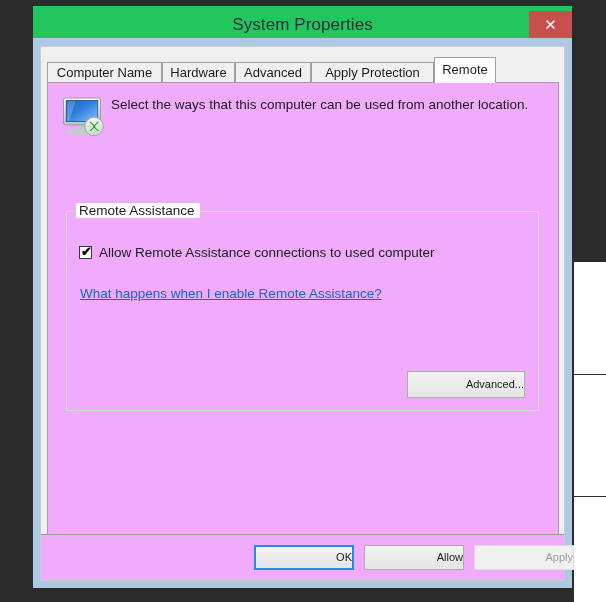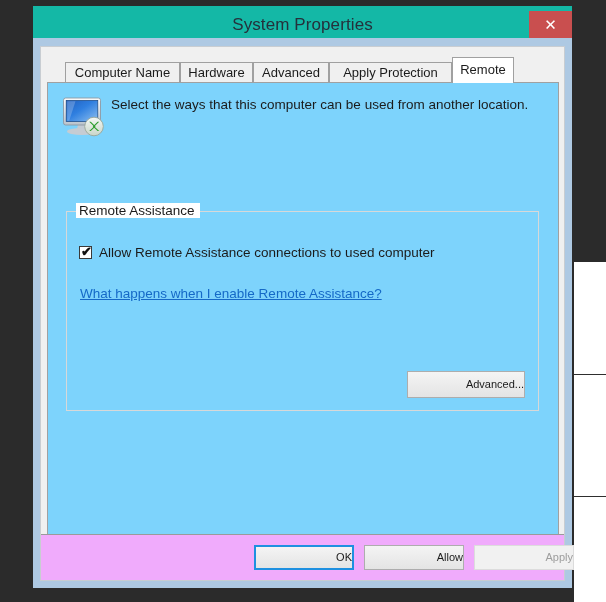--- a/index.html
+++ b/index.html
@@ -38,21 +38,21 @@
     top: 6px;
     width: 539px;
     height: 582px;
     background: #aec9e3;
     box-sizing: border-box;
     padding: 0;
   }
   #titlebar {
     position: relative;
     height: 32px;
-    background: #14b8a6;
+    background: #22c55e;
   }
   #title-text {
     position: absolute;
     left: 0;
     right: 0;
     top: 9px;
     text-align: center;
     font-size: 17px;
     color: #25303b;
     letter-spacing: 0.1px;
@@ -80,21 +80,21 @@
     width: 525px;
     height: 535px;
     background: #f0f0f0;
     border: 1px solid #c8cdd2;
     box-sizing: border-box;
   }
 
   
   #tabstrip {
     position: absolute;
-    left: 24px;
+    left: 6px;
     top: 10px;
     height: 26px;
     width: 512px;
   }
   .tab {
     position: absolute;
     bottom: 0;
     height: 21px;
     background: #f0f0f0;
     border: 1px solid #a0a0a0;
@@ -117,21 +117,21 @@
     z-index: 5;
   }
 
   
   #tabpage {
     position: absolute;
     left: 6px;
     top: 35px;
     width: 512px;
     height: 453px;
-    background: #7dd3fc;
+    background: #f0abfc;
     border: 1px solid #a0a0a0;
     box-sizing: border-box;
   }
 
   
   #header-row {
     position: absolute;
     left: 13px;
     top: 9px;
     width: 480px;

